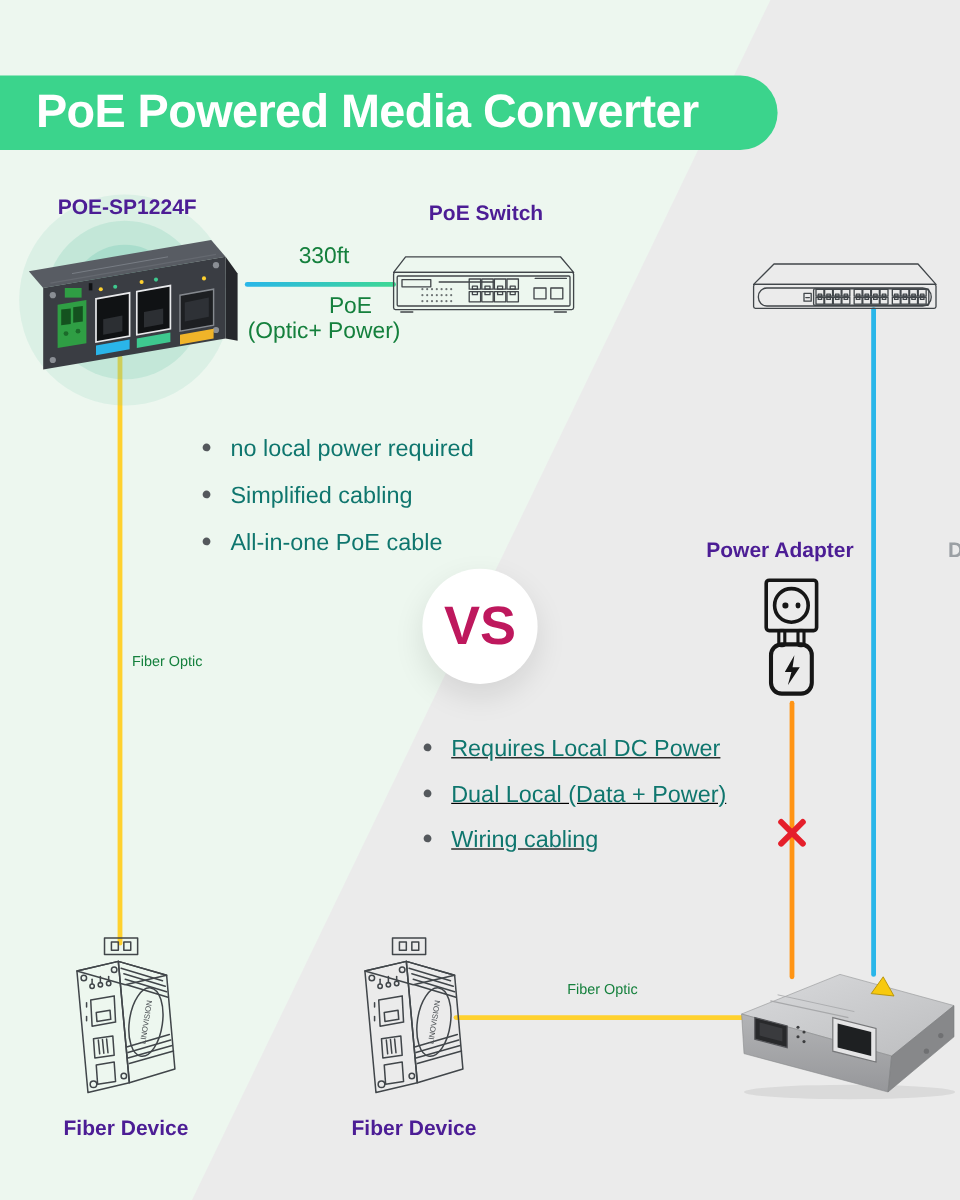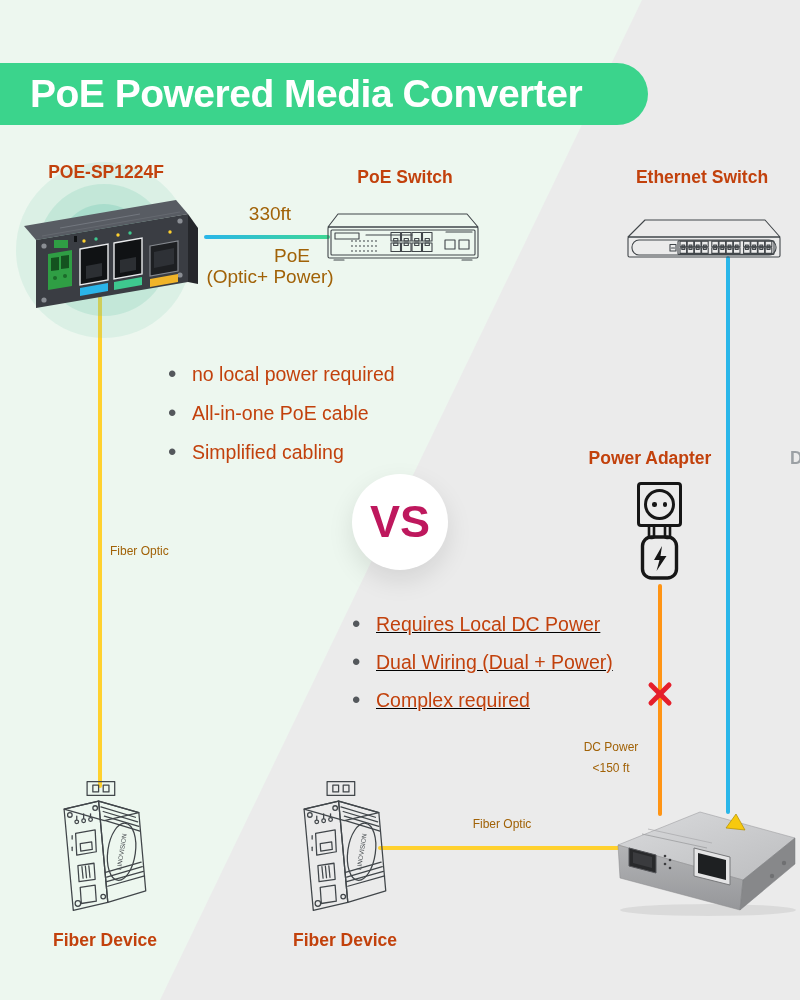--- a/index.html
+++ b/index.html
@@ -15,41 +15,41 @@
   
   .banner{
     position:absolute;left:0;top:63px;width:648px;height:62px;
     background:#3bd48c;border-radius:0 31px 31px 0;
     display:flex;align-items:center;
   }
   .banner h1{
     margin:0 0 0 30px;color:#fff;font-size:39px;font-weight:700;letter-spacing:-.5px;text-align:right;
   }
   
-  .lbl{position:absolute;font-weight:700;color:#c2410c;font-size:17.5px;text-align:center;}
-  .sub{position:absolute;color:#a16207;font-size:19px;text-align:center;line-height:21px;}
+  .lbl{position:absolute;font-weight:700;color:#4c1d95;font-size:17.5px;text-align:center;}
+  .sub{position:absolute;color:#15803d;font-size:19px;text-align:center;line-height:21px;}
   .sub.small{font-size:12px;line-height:21px;}
   .gray-lbl{position:absolute;color:#9ba0a4;font-size:17.5px;font-weight:700;text-align:center;}
   
   .cable{position:absolute;border-radius:2px;}
   .cable.poe{left:204px;top:235px;width:126px;height:4px;
     background:linear-gradient(90deg,#29b6e9 0%,#3ed893 100%);}
   .cable.fiber-v{left:98px;top:296px;width:4px;height:492px;background:#ffd12e;}
   .cable.fiber-h{left:378px;top:846px;width:246px;height:4px;background:#ffd12e;}
   .cable.data-v{left:726px;top:256px;width:4px;height:558px;background:#29b6e9;}
   .cable.dc-v{left:658px;top:584px;width:4px;height:232px;background:#ff9414;}
   
   .glow{position:absolute;border-radius:50%;}
   .glow.g1{left:16px;top:162px;width:176px;height:176px;background:rgba(125,207,180,.16);}
   .glow.g2{left:38px;top:184px;width:132px;height:132px;background:rgba(110,200,175,.22);}
   .glow.g3{left:58px;top:204px;width:92px;height:92px;background:rgba(95,195,170,.26);}
   
   .bullets{position:absolute;margin:0;padding:0;list-style:none;}
   .bullets li{
-    position:relative;padding-left:24px;color:#c2410c;font-size:19.5px;
+    position:relative;padding-left:24px;color:#0f766e;font-size:19.5px;
     height:39px;line-height:24px;
   }
   .bullets li::before{
     content:"\2022";position:absolute;left:0;top:0;font-size:24px;line-height:24px;color:#54585c;
   }
   .bullets.tight li{height:38px;}
   
   .vs{
     position:absolute;left:352px;top:474px;width:96px;height:96px;border-radius:50%;
     background:#fff;box-shadow:0 10px 26px rgba(0,0,0,.10);
@@ -186,31 +186,30 @@
         <rect x="78.16" width="4.18" height="2.55" y="31"></rect>
         <rect x="86" y="31" width="9.5" height="8.5"></rect>
         <rect x="88.66" width="4.18" height="2.55" y="31"></rect>
         <rect x="96.5" y="31" width="9.5" height="8.5"></rect>
         <rect x="99.16" width="4.18" height="2.55" y="31"></rect>
       </g>
   </svg>
 
   <ul class="bullets" style="left:168px;top:362px;">
     <li>no local power required</li>
+    <li>Simplified cabling</li>
     <li>All-in-one PoE cable</li>
-    <li>Simplified cabling</li>
   </ul>
 
   <div class="sub small" style="left:110px;top:541px;width:90px;text-align:left;">Fiber Optic</div>
 
   <div class="vs">
     <span>VS</span>
   </div>
 
-  <div class="lbl" style="left:622px;top:167px;width:160px;">Ethernet Switch</div>
 
   <svg class="illustration" style="left:626px;top:218px;" width="156" height="42" viewBox="0 0 156 42">
     <g class="lineart">
       <polygon points="19,2 139,2 154,19 2,19"></polygon>
       <rect x="2" y="19" width="152" height="20" rx="1.5"></rect>
       <rect x="6" y="22" width="144" height="15" rx="7"></rect>
       <rect x="44" y="26.5" width="6" height="6.5"></rect>
       <line x1="45.5" y1="30" x2="48.5" y2="30"></line>
       <rect x="52" y="22.8" width="96" height="13.6" rx="1"></rect>
     </g>
@@ -278,33 +277,29 @@
 
   <svg class="plug-svg" width="42" height="60" viewBox="0 0 42 60">
     <rect x="10" y="1" width="5" height="13" rx="2" fill="none" stroke="#161616" stroke-width="2.6"></rect>
     <rect x="26" y="1" width="5" height="13" rx="2" fill="none" stroke="#161616" stroke-width="2.6"></rect>
     <rect x="3.5" y="13" width="34" height="41" rx="9" fill="none" stroke="#161616" stroke-width="3.4"></rect>
     <path d="M23 22 L15 36 H20.5 L17.5 47 L27.5 32 H21.5 Z" fill="#161616"></path>
   </svg>
 
   <ul class="bullets tight" style="left:352px;top:612px;text-decoration:underline;">
     <li>Requires Local DC Power</li>
-    <li>Dual Wiring (Dual + Power)</li>
-    <li>Complex required</li>
+    <li>Dual Local (Data + Power)</li>
+    <li>Wiring cabling</li>
   </ul>
 
   <svg class="xmark" width="28" height="28" viewBox="0 0 28 28">
     <line x1="5" y1="5" x2="23" y2="23" stroke="#e51f2b" stroke-width="5" stroke-linecap="round"></line>
     <line x1="23" y1="5" x2="5" y2="23" stroke="#e51f2b" stroke-width="5" stroke-linecap="round"></line>
   </svg>
 
-  <div class="sub small" style="left:566px;top:737px;width:90px;line-height:21px;">
-    <div>DC Power</div>
-    <div>&lt;150 ft</div>
-  </div>
 
   <div class="sub small" style="left:457px;top:814px;width:90px;">Fiber Optic</div>
 
   <svg class="illustration" style="left:48px;top:778px;" width="115" height="136" viewBox="0 0 100 118">
     <defs>
       <symbol id="fiberdev" viewBox="0 0 100 118">
         <g class="lineart">
           <rect x="34" y="3" width="24" height="12"></rect>
           <rect x="39" y="6" width="5" height="6"></rect>
             <rect x="48" y="6" width="5" height="6"></rect>

